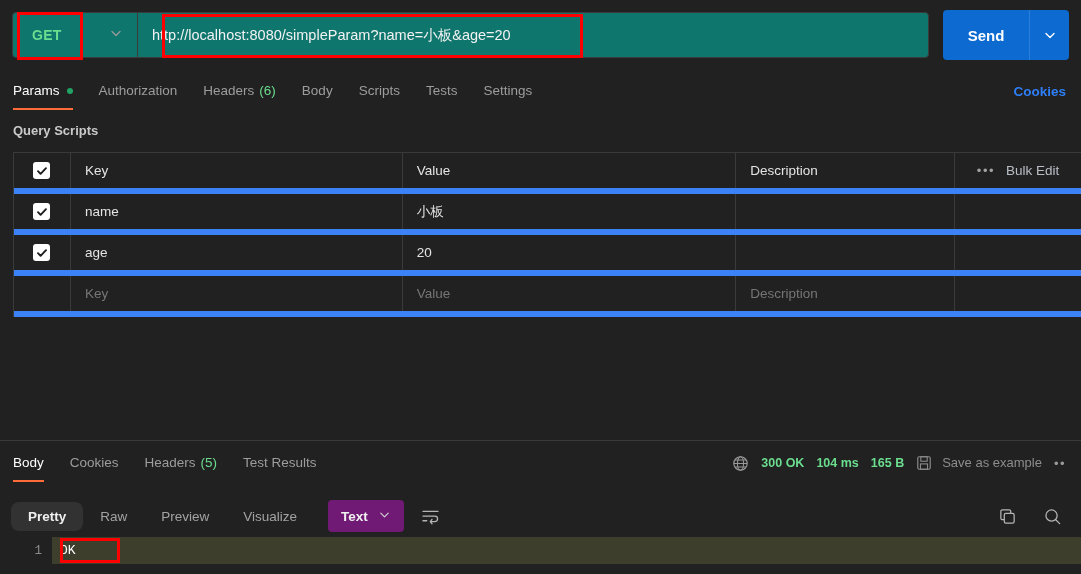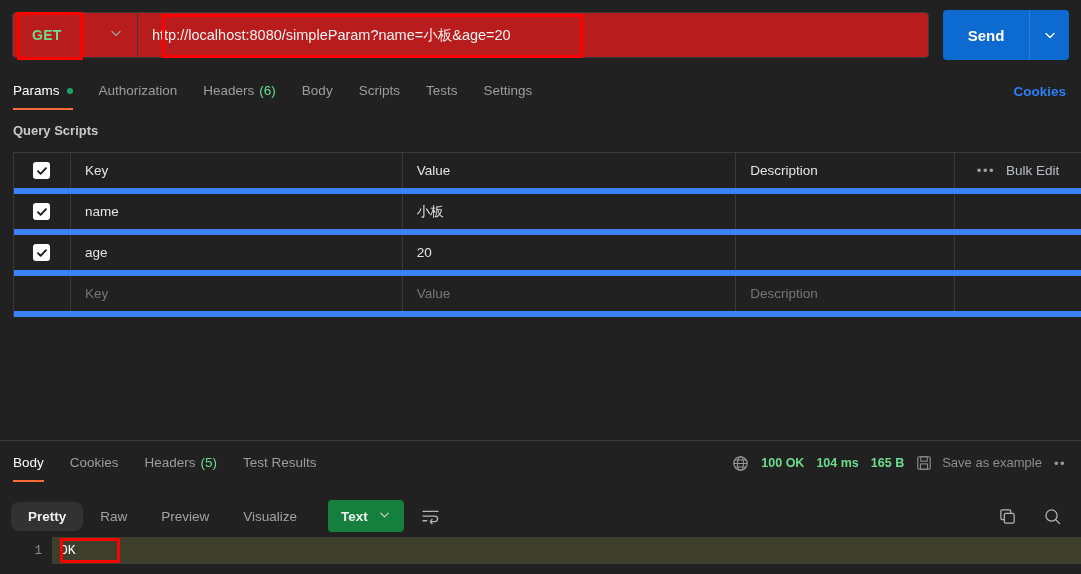--- a/index.html
+++ b/index.html
@@ -15,21 +15,21 @@
   .request-bar {
     position: absolute; left: 0; top: 0;
     width: 1081px; height: 70px;
     display: flex; align-items: center;
     padding: 0 12px;
   }
   .url-group {
     flex: 1 1 auto;
     height: 46px;
     display: flex; align-items: stretch;
-    background: #b91c1c;
+    background: #0f766e;
     border: 1px solid #3b3b3b;
     border-radius: 4px;
     overflow: visible;
   }
   .method-box {
     width: 125px;
     display: flex; align-items: center;
     position: relative;
     border-right: 1px solid #3b3b3b;
   }
@@ -215,21 +215,21 @@
     color: #a3a3a3;
     font-size: 13.5px;
     padding: 7px 17px;
     border-radius: 8px;
     cursor: pointer;
     white-space: nowrap;
   }
   .pill.active { background: #323232; color: #f0f0f0; font-weight: bold; }
   .fmt-select {
     margin-left: 14px;
-    background: #15803d;
+    background: #701a75;
     border-radius: 4px;
     padding: 7px 13px;
     display: flex; align-items: center; gap: 10px;
     cursor: pointer;
   }
   .fmt-label { color: #f0f0f0; font-size: 13.5px; font-weight: bold; }
   .wrap-icon { margin-left: 17px; color: #b5b5b5; cursor: pointer;
                display: flex; align-items: center; }
   .tool-right {
     margin-left: auto; display: flex; align-items: center; gap: 26px;
@@ -392,21 +392,21 @@
   </div>
 
   <div class="resp-status">
     <span class="globe-icon">
       <svg width="17" height="17" viewBox="0 0 18 18" fill="none">
         <circle cx="9" cy="9" r="7.1" stroke="#9a9a9a" stroke-width="1.2"></circle>
         <ellipse cx="9" cy="9" rx="3.2" ry="7.1" stroke="#9a9a9a" stroke-width="1.1"></ellipse>
         <path d="M2 9h14M3.2 5.4h11.6M3.2 12.6h11.6" stroke="#9a9a9a" stroke-width="1.1"></path>
       </svg>
     </span>
-    <span class="stat-green">100 OK</span>
+    <span class="stat-green">300 OK</span>
     <span class="stat-green">104 ms</span>
     <span class="stat-green">165 B</span>
     <span class="save-wrap">
       <span class="save-icon">
         <svg width="16" height="16" viewBox="0 0 18 18" fill="none">
           <rect x="2" y="2" width="14" height="14" rx="1.6" stroke="#8d8d8d" stroke-width="1.3"></rect>
           <rect x="5.4" y="2" width="7.2" height="5" stroke="#8d8d8d" stroke-width="1.2"></rect>
           <rect x="5" y="10" width="8" height="6" stroke="#8d8d8d" stroke-width="1.2"></rect>
         </svg>
       </span>

